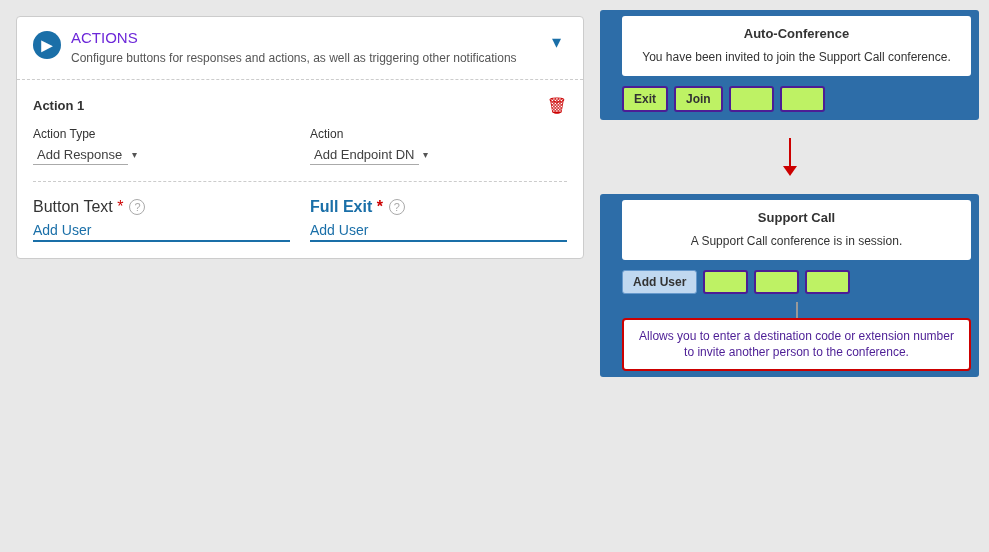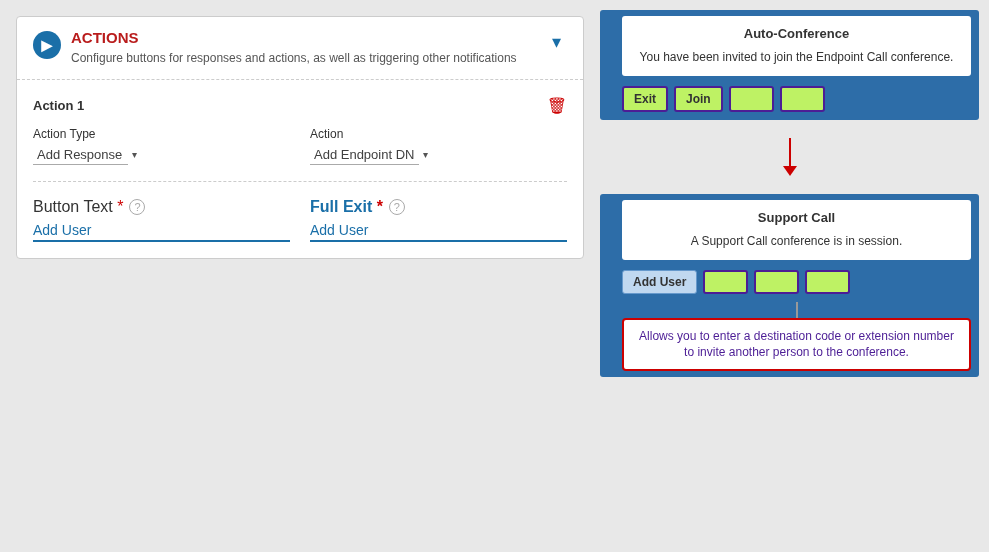--- a/index.html
+++ b/index.html
@@ -54,23 +54,23 @@
       margin-top: 2px;
     }
 
     .actions-icon-circle span {
       color: #fff;
       font-size: 14px;
       font-weight: bold;
     }
 
     .actions-title-block h2 {
-      color: #b91c1c;
+      color: #6d28d9;
       font-size: 15px;
-      font-weight: bold;
+      font-weight: normal;
       margin-bottom: 4px;
     }
 
     .actions-title-block p {
       color: #555;
       font-size: 12px;
       line-height: 1.4;
     }
 
     .collapse-btn {
@@ -412,21 +412,21 @@
 </div>
 
 <div class="right-panel">
   <div class="conference-container">
 
     <div class="conf-block">
       <div class="conf-side-bar"></div>
       <div class="conf-card">
         <div class="conf-inner">
           <div class="conf-title">Auto-Conference</div>
-          <div class="conf-text">You have been invited to join the Endpoint Call conference.</div>
+          <div class="conf-text">You have been invited to join the Support Call conference.</div>
         </div>
         <div class="conf-buttons">
           <button class="conf-btn">Exit</button>
           <button class="conf-btn">Join</button>
           <button class="conf-btn"></button>
           <button class="conf-btn"></button>
         </div>
       </div>
     </div>
 

